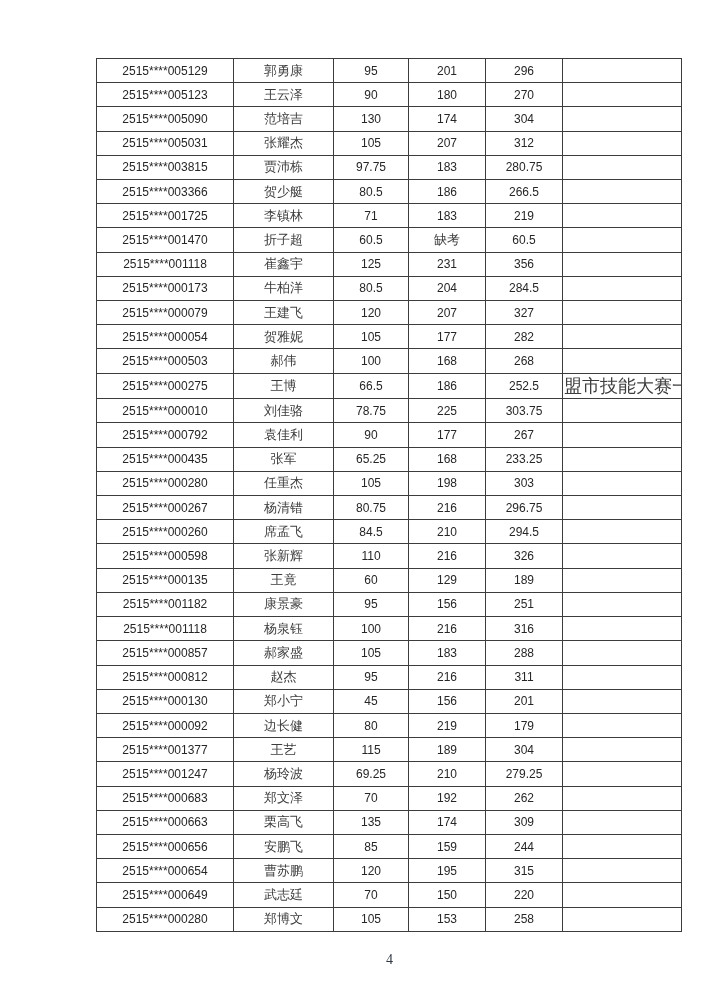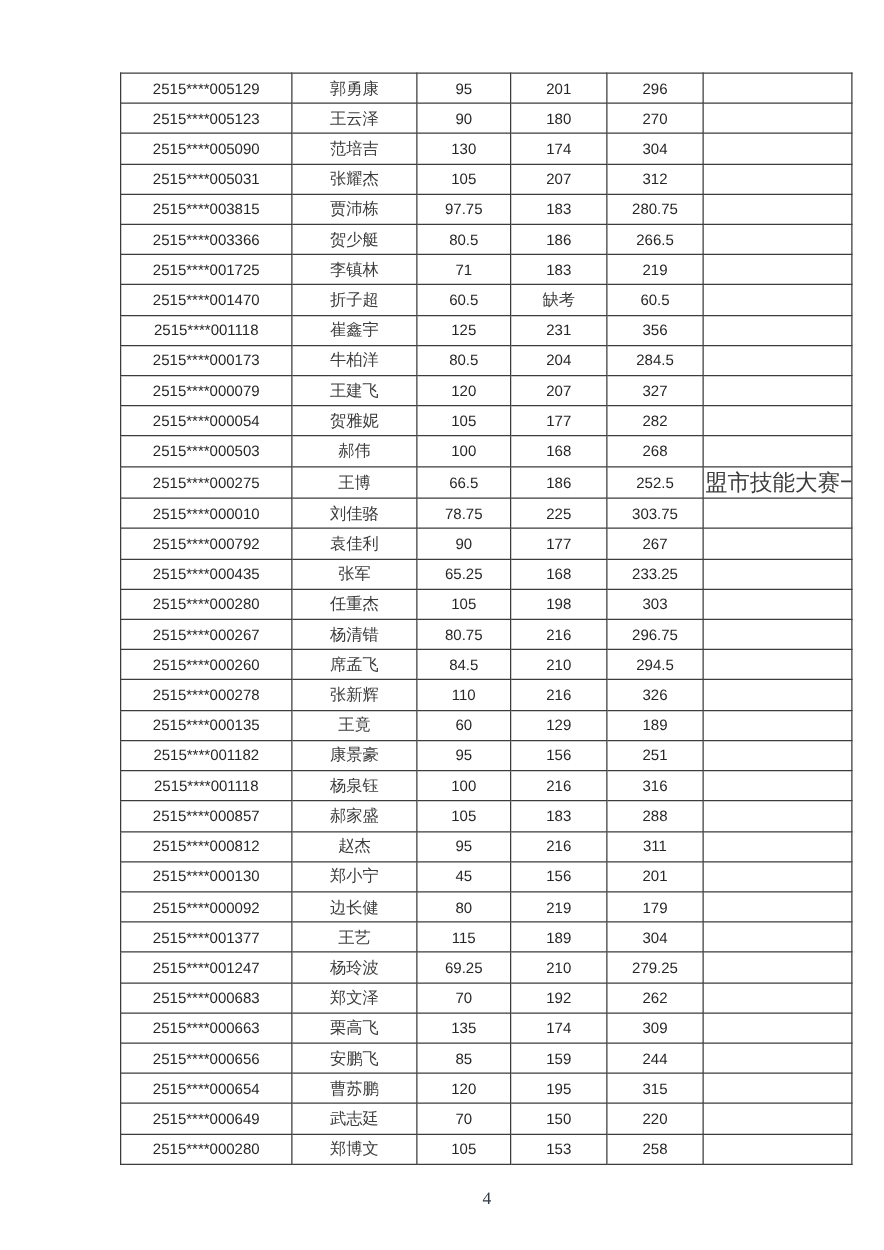--- a/index.html
+++ b/index.html
@@ -227,21 +227,21 @@
         </tr>
         <tr>
           <td>2515****000260</td>
           <td class="cjk">席孟飞</td>
           <td>84.5</td>
           <td>210</td>
           <td>294.5</td>
           <td class="remark-cell"></td>
         </tr>
         <tr>
-          <td>2515****000278</td>
+          <td>2515****000598</td>
           <td class="cjk">张新辉</td>
           <td>110</td>
           <td>216</td>
           <td>326</td>
           <td class="remark-cell"></td>
         </tr>
         <tr>
           <td>2515****000135</td>
           <td class="cjk">王竟</td>
           <td>60</td>

